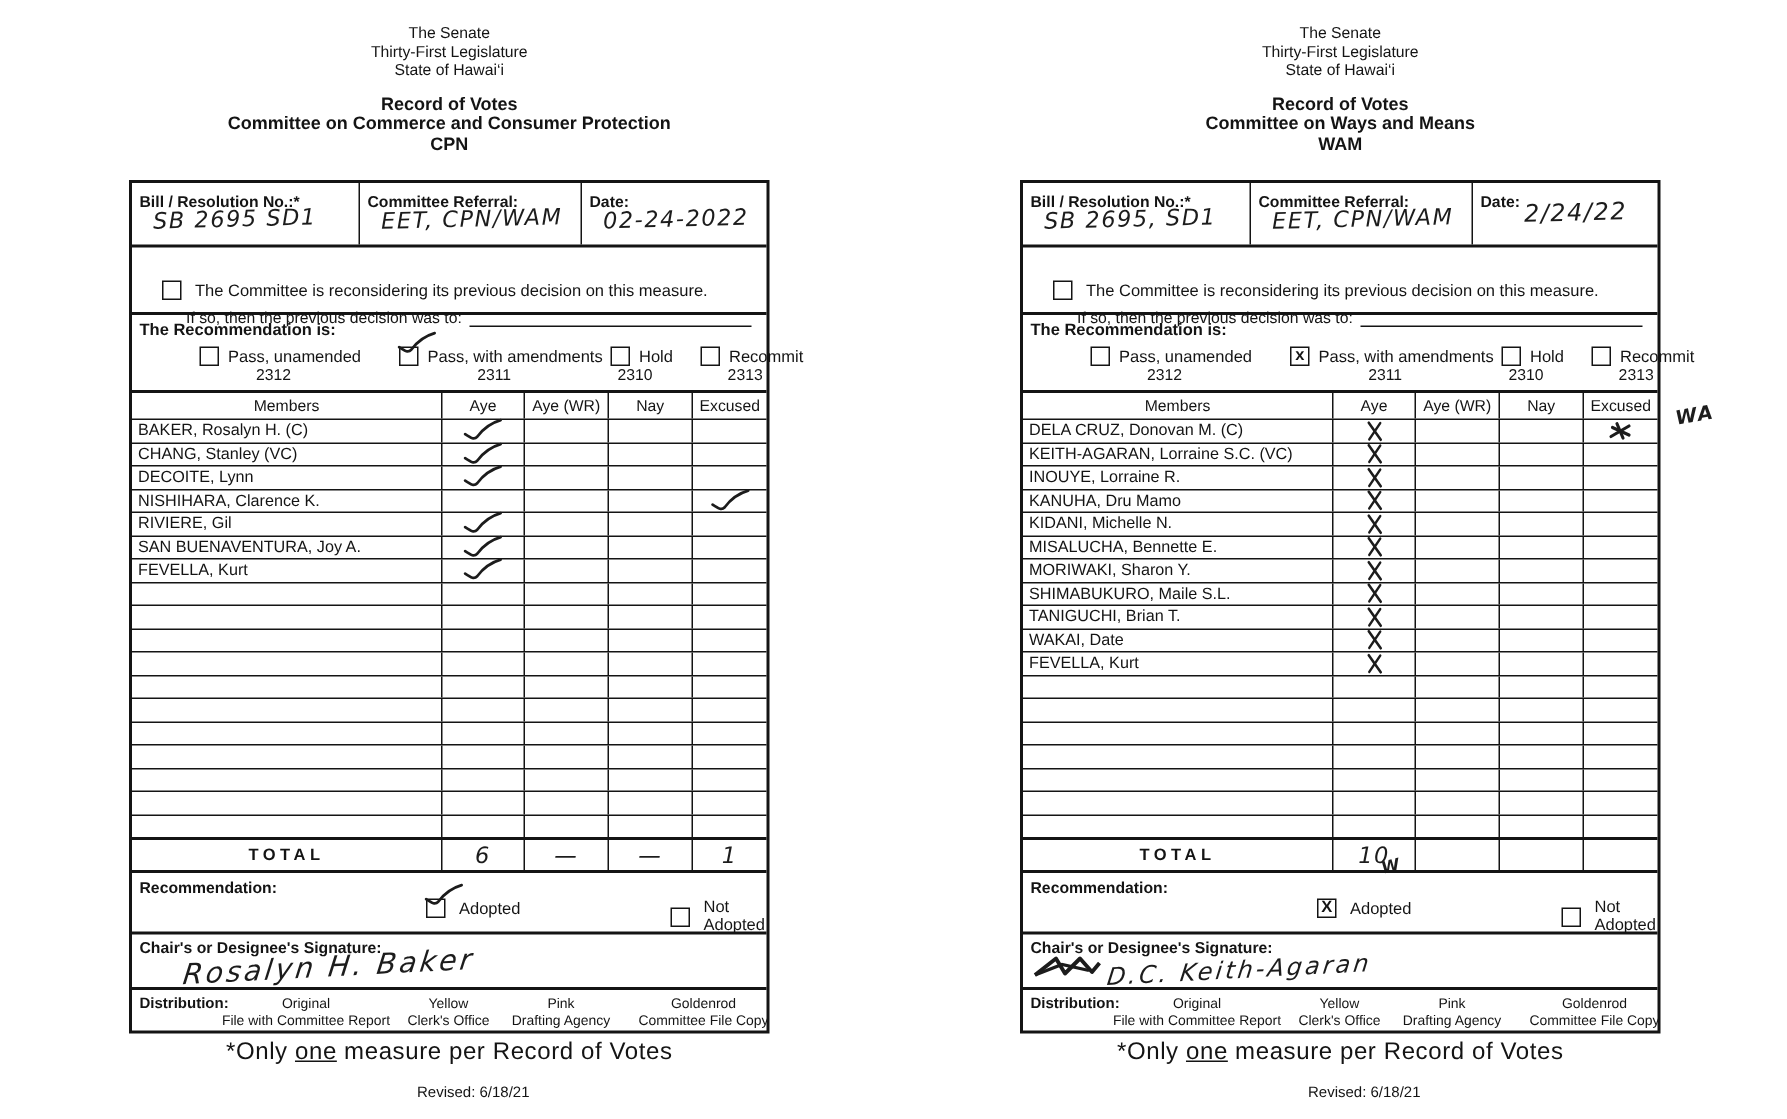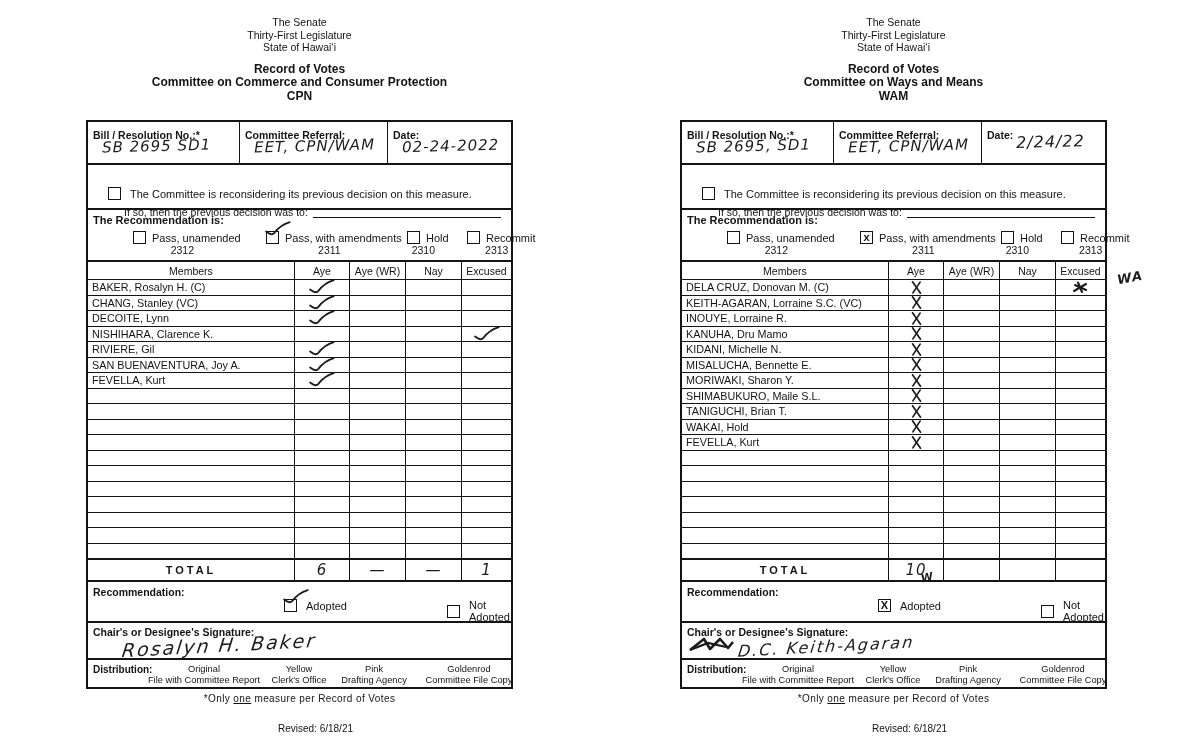--- a/index.html
+++ b/index.html
@@ -90,21 +90,21 @@
   .sig.small{font-size:16px;left:56px;top:14px;}
   .sig-scribble{position:absolute;left:6px;top:13px;}
 
   
   .sectG{height:29px;}
   .sectG .lbl{position:absolute;top:4px;left:5px;font-weight:bold;font-size:10px;}
   .dist-col{position:absolute;top:4px;transform:translateX(-50%);text-align:center;font-size:9.3px;line-height:10.5px;white-space:nowrap;}
   .dc1{left:116px;} .dc2{left:211px;} .dc3{left:286px;} .dc4{left:381px;}
 
   
-  .footnote{position:absolute;top:693px;left:0;width:427px;text-align:center;font-size:10px;letter-spacing:0.4px;}
+  .footnote{position:absolute;top:693px;left:0;width:427px;text-align:center;font-size:16px;letter-spacing:0.4px;}
   .footnote .u{text-decoration:underline;}
   .revised{position:absolute;top:723px;left:0;width:459px;text-align:center;font-size:10px;}
 
   svg{display:block;overflow:visible;}
 </style>
 </head>
 <body>
 
 <div class="page left">
   <div class="hdr">
@@ -588,21 +588,21 @@
             <svg width="11" height="13" viewBox="0 0 11 13">
               <path d="M1.5 0.8 L9.5 12.2" fill="none" stroke="#1c1c1c" stroke-width="1.7" stroke-linecap="round"></path>
               <path d="M9.2 1 L1.8 12" fill="none" stroke="#1c1c1c" stroke-width="1.5" stroke-linecap="round"></path>
             </svg>
           </div>
           <div class="vcell vote"></div>
           <div class="vcell vote"></div>
           <div class="vcell vote"></div>
         </div>
         <div class="vrow vdata">
-          <div class="vcell mname">WAKAI, Hold</div>
+          <div class="vcell mname">WAKAI, Date</div>
           <div class="vcell vote">
             <svg width="11" height="13" viewBox="0 0 11 13">
               <path d="M1.5 0.8 L9.5 12.2" fill="none" stroke="#1c1c1c" stroke-width="1.7" stroke-linecap="round"></path>
               <path d="M9.2 1 L1.8 12" fill="none" stroke="#1c1c1c" stroke-width="1.5" stroke-linecap="round"></path>
             </svg>
           </div>
           <div class="vcell vote"></div>
           <div class="vcell vote"></div>
           <div class="vcell vote"></div>
         </div>

